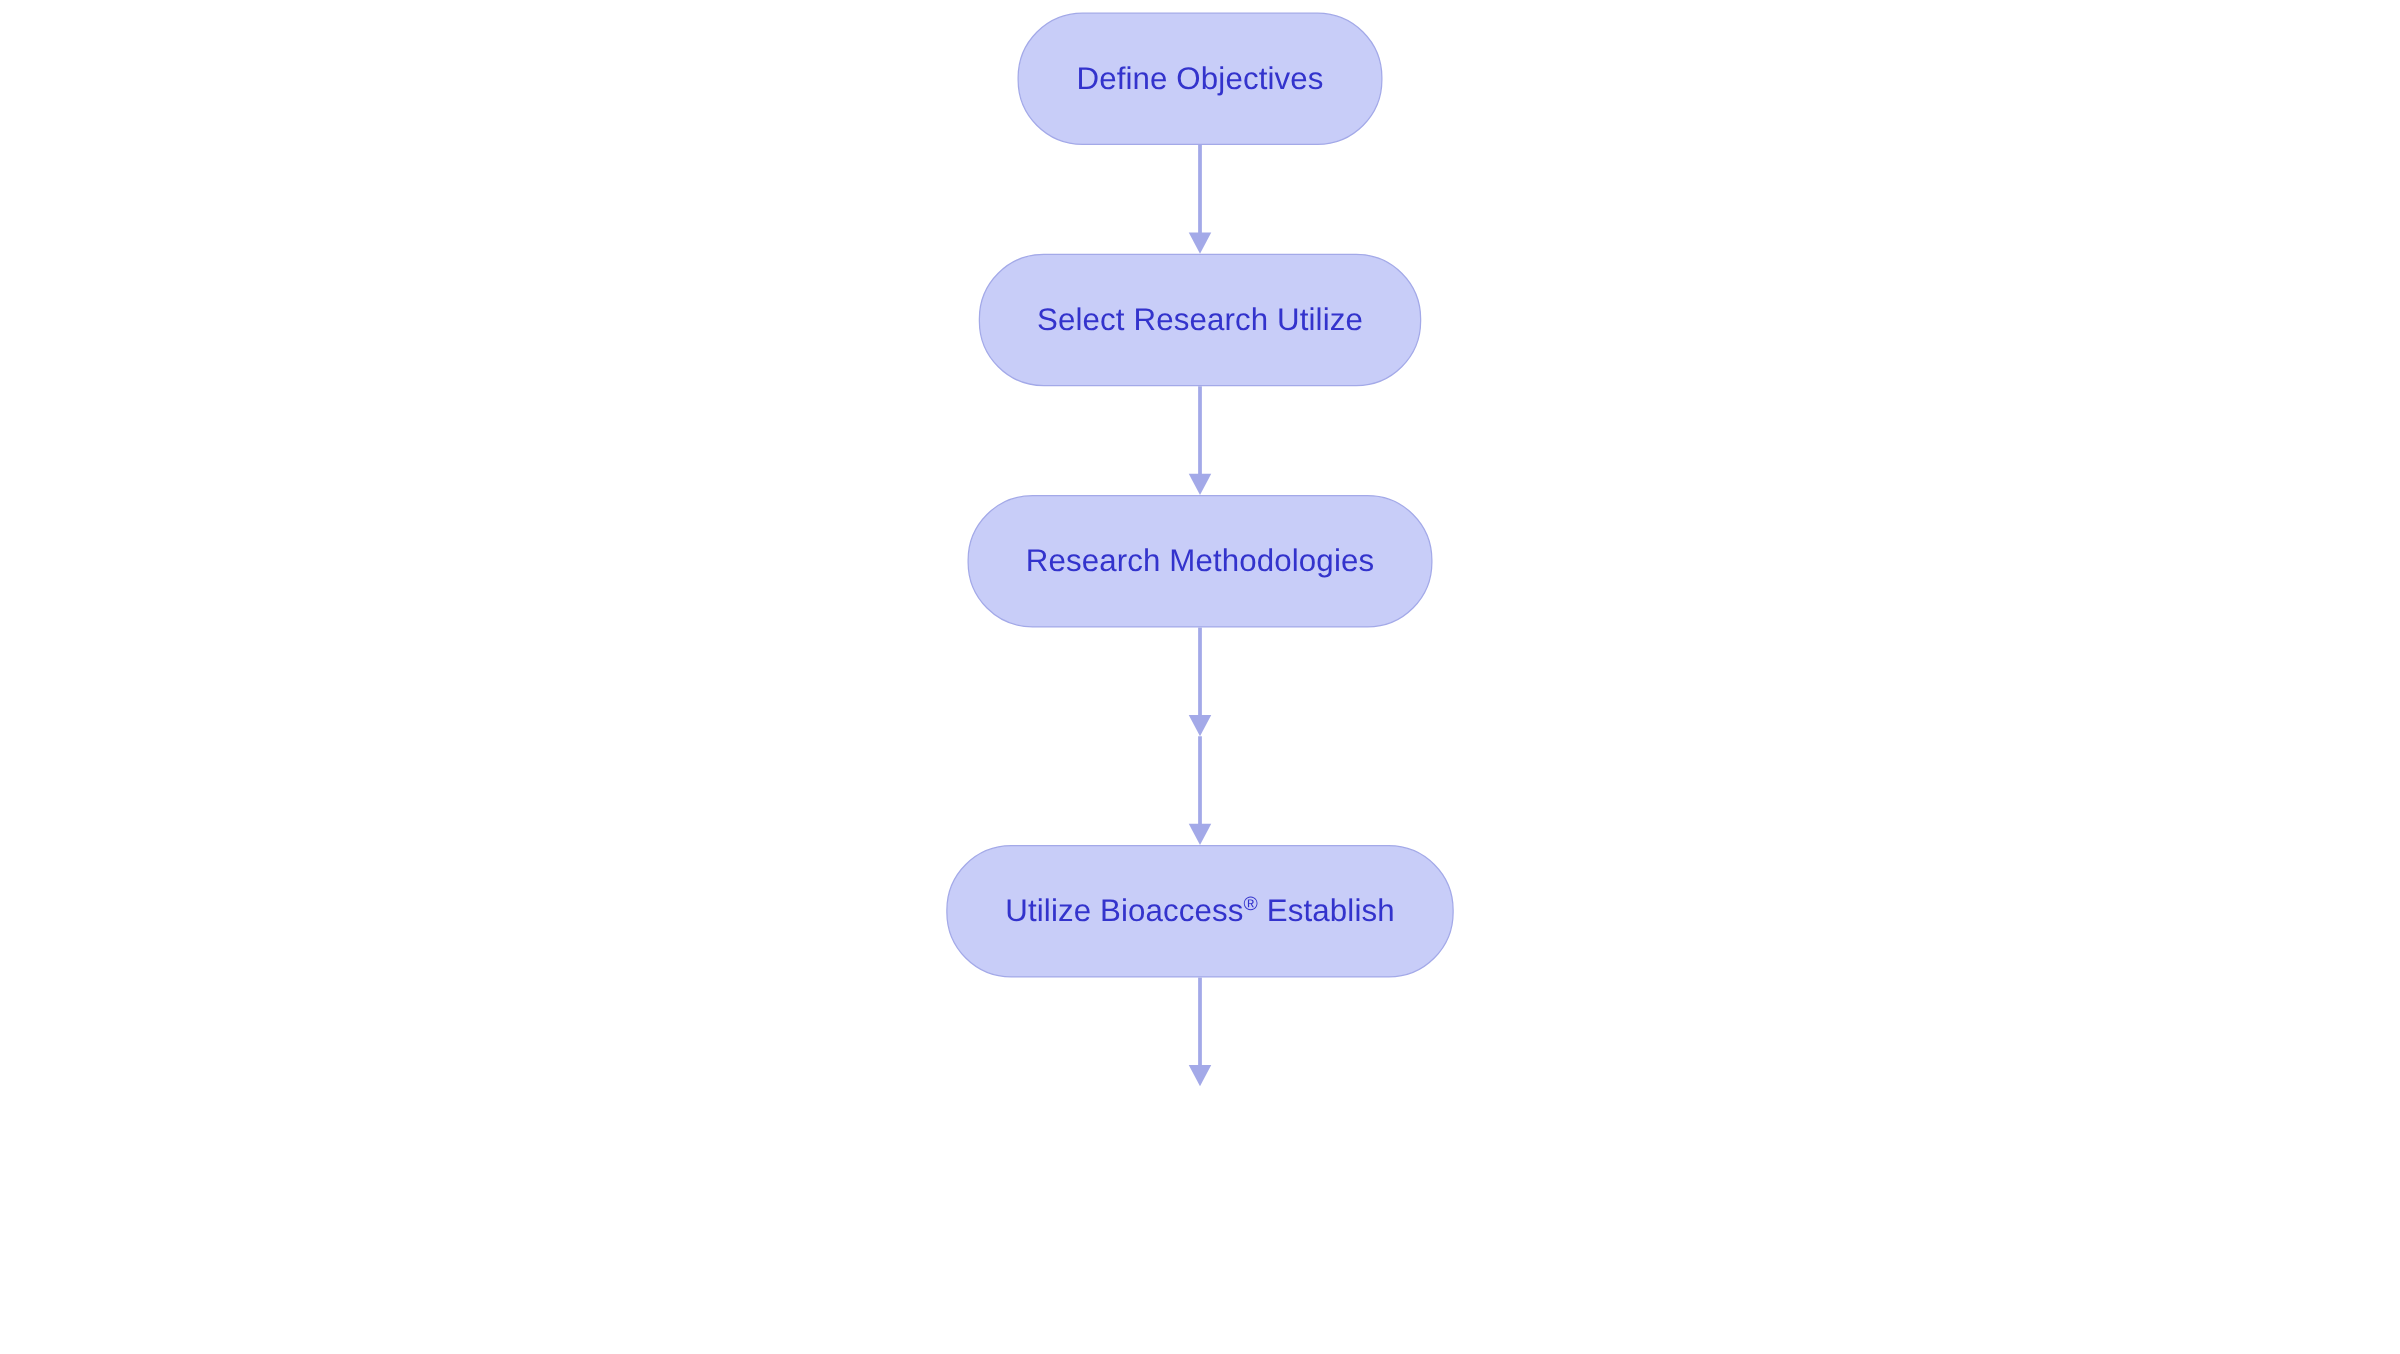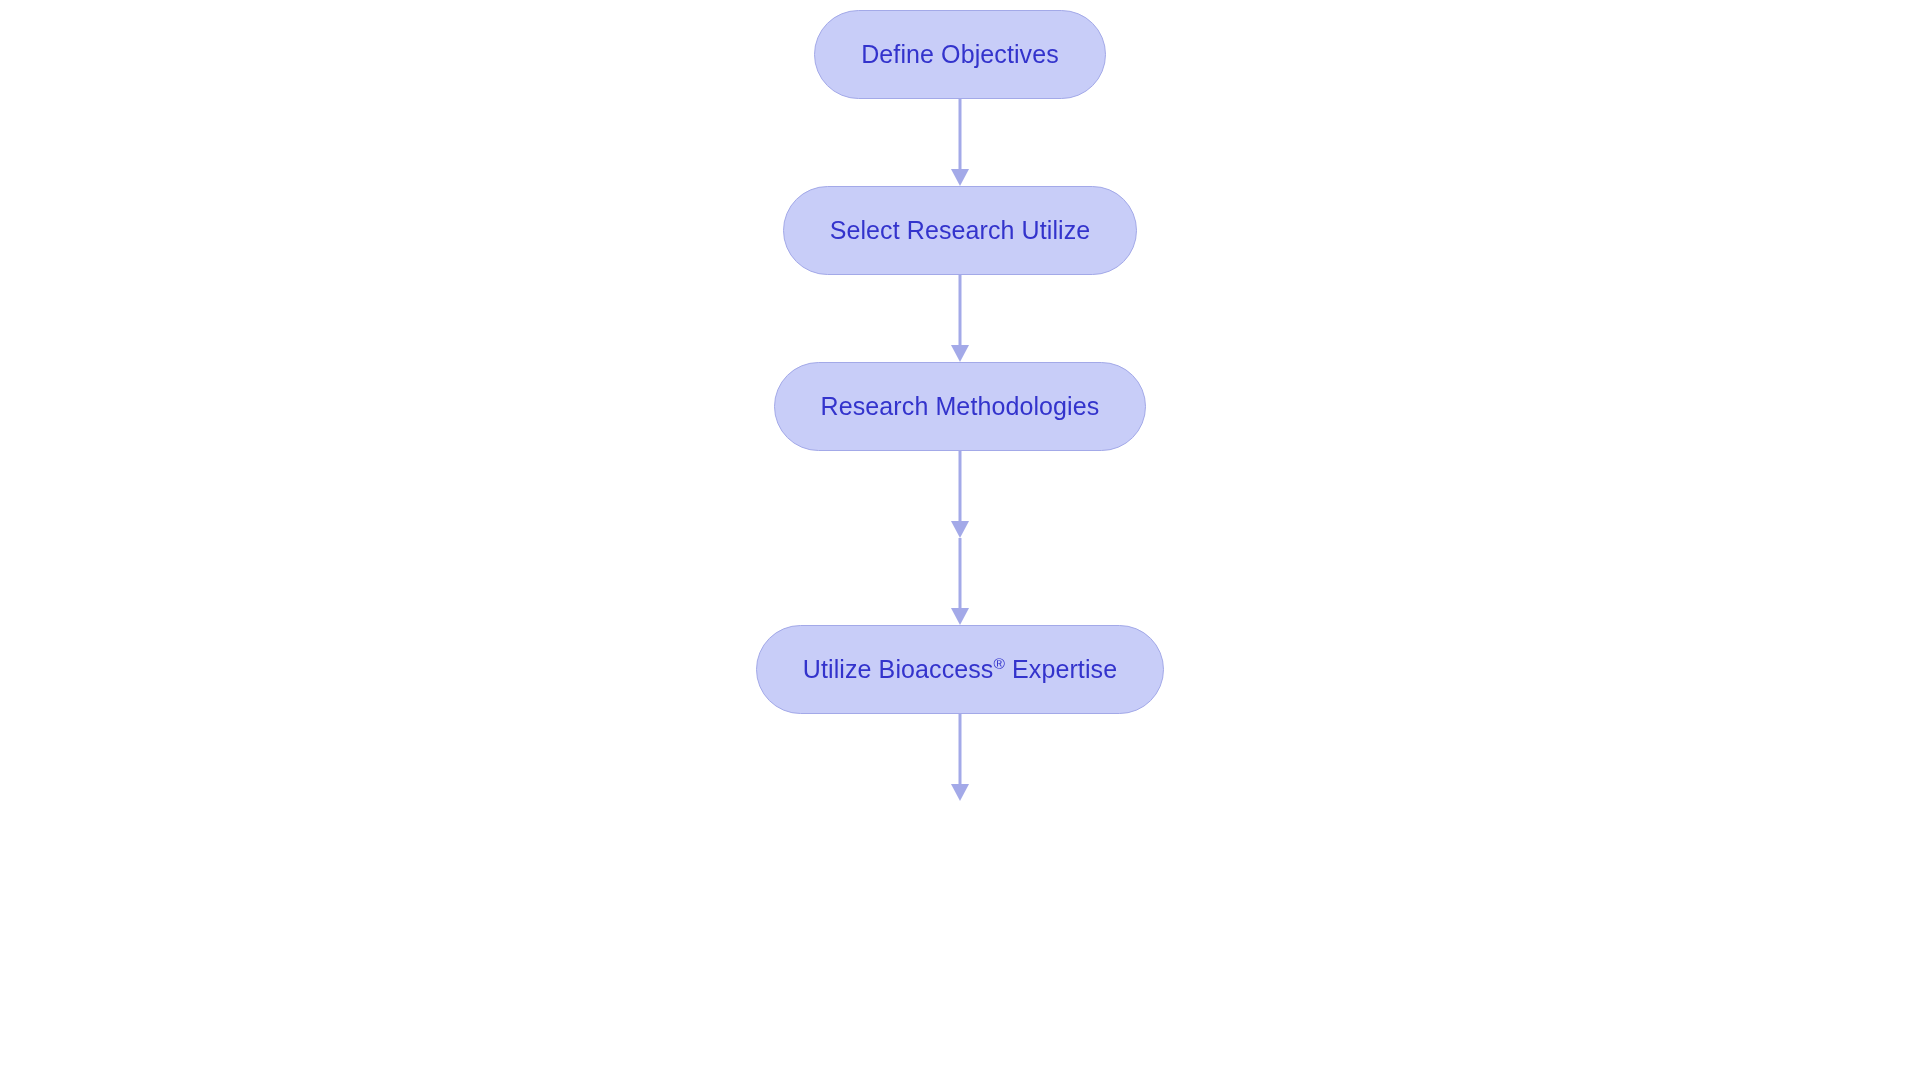--- a/index.html
+++ b/index.html
@@ -28,21 +28,21 @@
     width: 1920px;
     height: 1083px;
     display: flex;
     flex-direction: column;
     align-items: center;
     justify-content: flex-start;
   }
 
   .node {
     box-sizing: border-box;
-    height: 89px;
+    height: 106px;
     border-radius: 52px;
     background: #c8cdf8;
     border: 1.5px solid #a3a9e8;
     display: flex;
     align-items: center;
     justify-content: center;
     padding: 0 46px;
     flex: none;
   }
 
@@ -122,21 +122,21 @@
 
 
     <div class="connector">
       <svg viewBox="0 0 20 87" xmlns="http://www.w3.org/2000/svg" aria-hidden="true">
         <line x1="10" y1="0" x2="10" y2="71" stroke="#a3a9e8" stroke-width="3"></line>
         <polygon points="10,87 1,70 19,70" fill="#a3a9e8"></polygon>
       </svg>
     </div>
 
     <div class="node">
-      <span class="node-label"><span>Utilize Bioaccess</span><sup>®</sup><span> Expertise</span></span>
+      <span class="node-label"><span>Utilize Bioaccess</span><sup>®</sup><span> Establish</span></span>
     </div>
 
     <div class="connector">
       <svg viewBox="0 0 20 87" xmlns="http://www.w3.org/2000/svg" aria-hidden="true">
         <line x1="10" y1="0" x2="10" y2="71" stroke="#a3a9e8" stroke-width="3"></line>
         <polygon points="10,87 1,70 19,70" fill="#a3a9e8"></polygon>
       </svg>
     </div>
 
 

